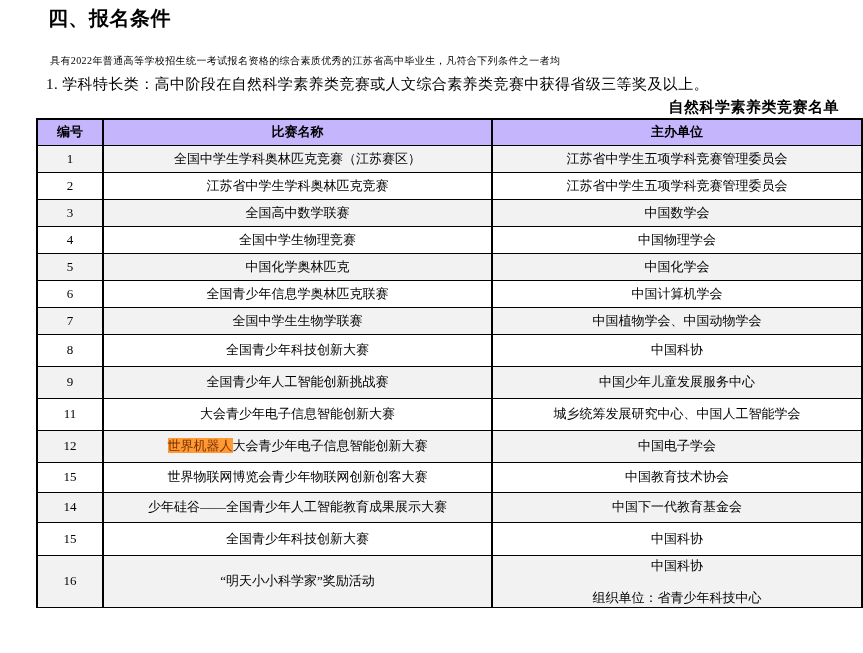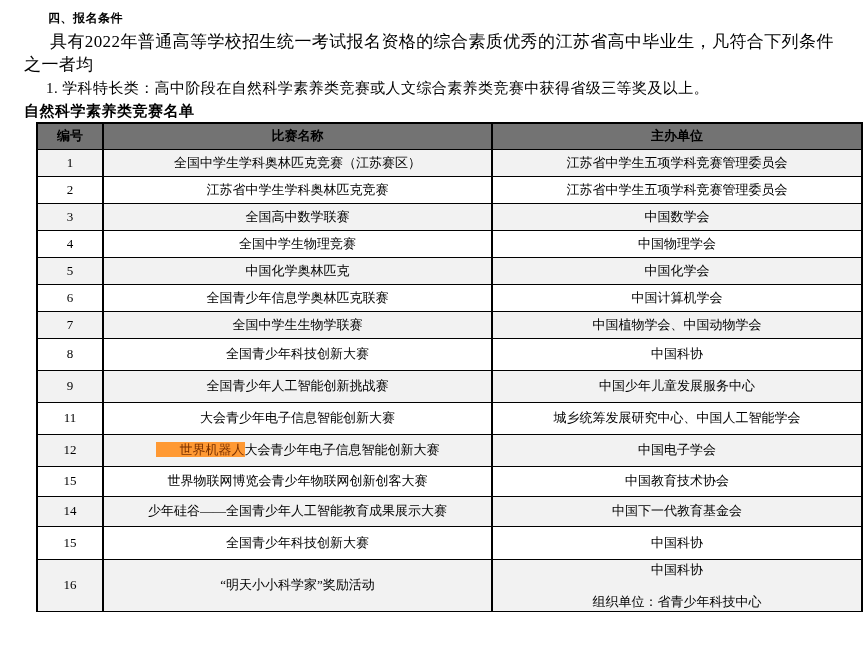--- a/index.html
+++ b/index.html
@@ -9,43 +9,44 @@
     overflow: hidden;
     font-family: "Liberation Serif", "DejaVu Serif", serif;
     color: #000;
     position: relative;
   }
   .doc {
     padding: 7px 24px 0 24px;
     width: 863px;
   }
   .section-heading {
-    font-size: 12px;
+    font-size: 20px;
     font-weight: bold;
     line-height: 23px;
     text-indent: 24px;
     letter-spacing: 0.5px;
   }
   .para-line {
-    font-size: 17px;
+    font-size: 10px;
     line-height: 23px;
     letter-spacing: 0.4px;
+    margin-top: 19px;
   }
   .para-line.first { text-indent: 26px; }
   .item-line {
     font-size: 15px;
     line-height: 24px;
     text-indent: 22px;
     letter-spacing: 0.4px;
   }
   .item-line .item-label { font-weight: normal; }
   .table-title {
     font-size: 15px;
     font-weight: bold;
-    text-align: left;
+    text-align: right;
     line-height: 22px;
     letter-spacing: 0.5px;
   }
   table.comp-table {
     border-collapse: collapse;
     table-layout: fixed;
     width: 825px;
     margin-left: 12px;
     font-size: 13px;
     text-align: center;
@@ -61,21 +62,21 @@
     vertical-align: middle;
     text-align: center;
     padding: 1px 4px;
     overflow: hidden;
     white-space: nowrap;
   }
   .comp-table thead th {
     border-top: 2px solid #000;
     font-weight: bold;
     height: 26px;
-    background: #737373;
+    background: #c4b5fd;
   }
   .comp-table tbody tr { height: 32px; background: #fff; }
   .comp-table tbody tr:nth-child(-n+7)  { height: 27px; }
   .comp-table tbody tr:nth-child(12),
   .comp-table tbody tr:nth-child(13)    { height: 30px; }
   .comp-table tbody tr:nth-child(14),
   .comp-table tbody tr:nth-child(15)    { height: 33px; }
   .comp-table tbody tr:nth-child(16)    { height: 95px; }
   .comp-table tbody tr:nth-child(odd)   { background: #f2f2f2; }
   .comp-table td .org-line { line-height: 17px; }
@@ -157,21 +158,21 @@
           <td>全国青少年人工智能创新挑战赛</td>
           <td>中国少年儿童发展服务中心</td>
         </tr>
         <tr>
           <td>11</td>
           <td>大会青少年电子信息智能创新大赛</td>
           <td>城乡统筹发展研究中心、中国人工智能学会</td>
         </tr>
         <tr>
           <td>12</td>
-          <td><mark class="search-highlight" style="background: rgb(255, 153, 51); color: rgb(122, 48, 0); padding-left: 24px;">世界机器人</mark>大会青少年电子信息智能创新大赛</td>
+          <td><mark class="search-highlight" style="background: rgb(255, 153, 51); color: rgb(122, 48, 0);">世界机器人</mark>大会青少年电子信息智能创新大赛</td>
           <td>中国电子学会</td>
         </tr>
         <tr>
           <td>15</td>
           <td>世界物联网博览会青少年物联网创新创客大赛</td>
           <td>中国教育技术协会</td>
         </tr>
         <tr>
           <td>14</td>
           <td>少年硅谷——全国青少年人工智能教育成果展示大赛</td>

